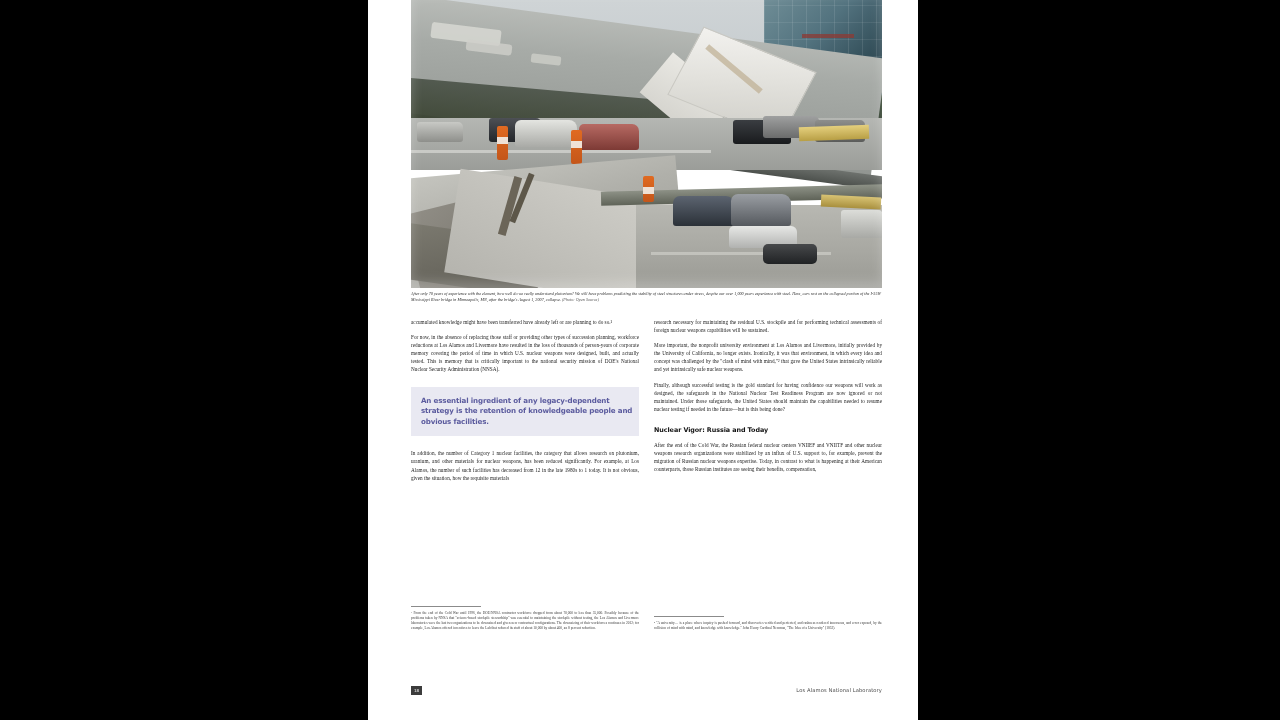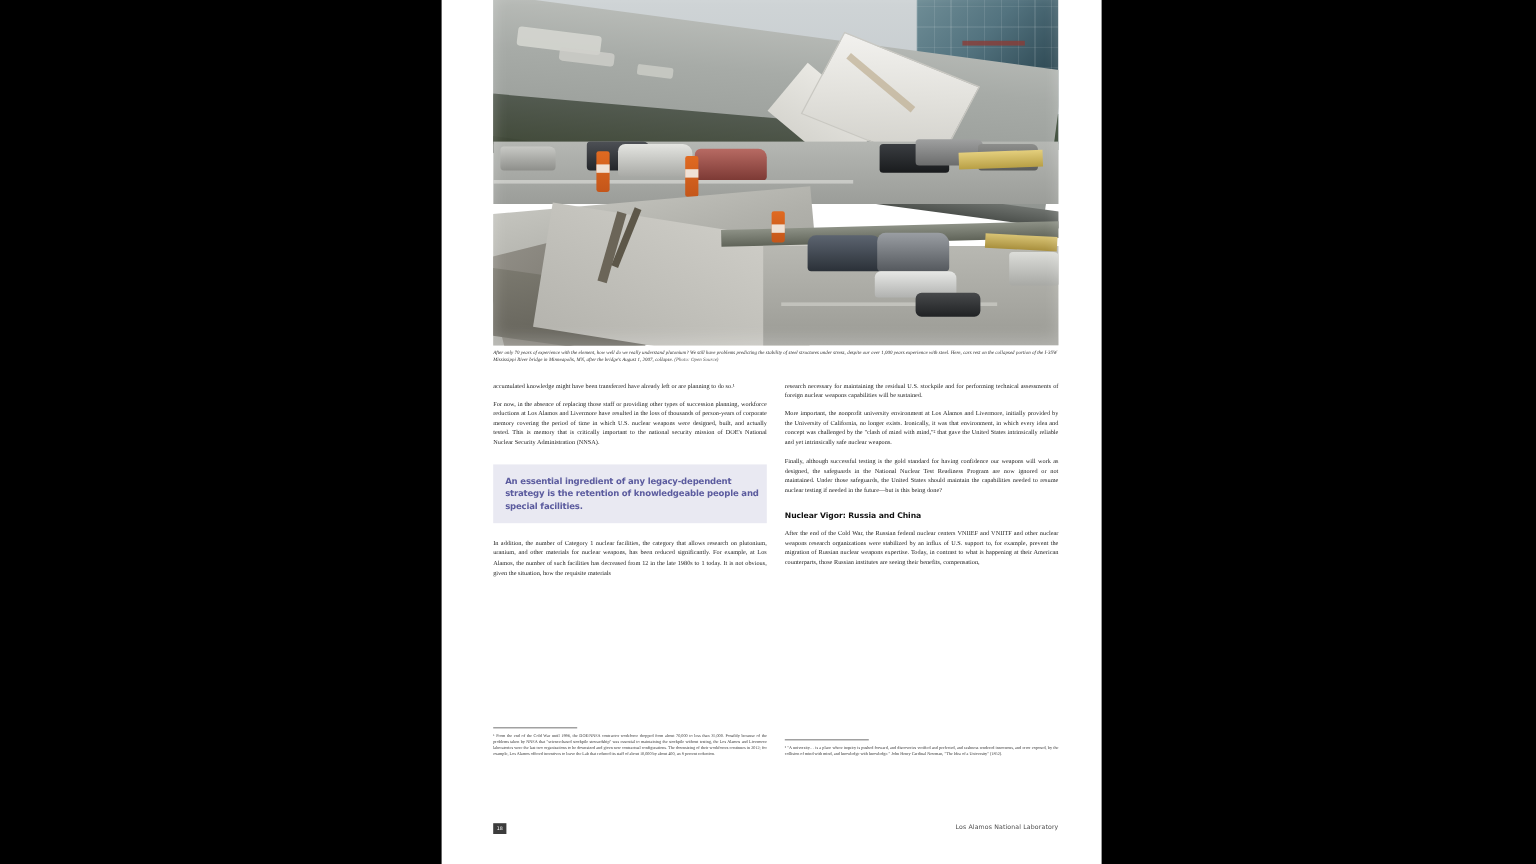--- a/index.html
+++ b/index.html
@@ -233,29 +233,29 @@
     <div class="caption">
       <span>After only 70 years of experience with the element, how well do we really understand plutonium? We still have problems predicting the stability of steel structures under stress, despite our over 1,000 years experience with steel. Here, cars rest on the collapsed portion of the I-35W Mississippi River bridge in Minneapolis, MN, after the bridge's August 1, 2007, collapse.</span>
       <span class="credit">(Photo: Open Source)</span>
     </div>
 
     <div class="cols">
 
       <div class="col col-left">
         <p>accumulated knowledge might have been transferred have already left or are planning to do so.¹</p>
         <p>For now, in the absence of replacing those staff or providing other types of succession planning, workforce reductions at Los Alamos and Livermore have resulted in the loss of thousands of person-years of corporate memory covering the period of time in which U.S. nuclear weapons were designed, built, and actually tested. This is memory that is critically important to the national security mission of DOE's National Nuclear Security Administration (NNSA).</p>
-        <div class="pullquote">An essential ingredient of any legacy-dependent strategy is the retention of knowledgeable people and special facilities.</div>
+        <div class="pullquote">An essential ingredient of any legacy-dependent strategy is the retention of knowledgeable people and obvious facilities.</div>
         <p>In addition, the number of Category 1 nuclear facilities, the category that allows research on plutonium, uranium, and other materials for nuclear weapons, has been reduced significantly. For example, at Los Alamos, the number of such facilities has decreased from 12 in the late 1980s to 1 today. It is not obvious, given the situation, how the requisite materials</p>
       </div>
 
       <div class="col col-right">
         <p>research necessary for maintaining the residual U.S. stockpile and for performing technical assessments of foreign nuclear weapons capabilities will be sustained.</p>
         <p>More important, the nonprofit university environment at Los Alamos and Livermore, initially provided by the University of California, no longer exists. Ironically, it was that environment, in which every idea and concept was challenged by the "clash of mind with mind,"² that gave the United States intrinsically reliable and yet intrinsically safe nuclear weapons.</p>
         <p>Finally, although successful testing is the gold standard for having confidence our weapons will work as designed, the safeguards in the National Nuclear Test Readiness Program are now ignored or not maintained. Under those safeguards, the United States should maintain the capabilities needed to resume nuclear testing if needed in the future—but is this being done?</p>
-        <h2 class="sec">Nuclear Vigor: Russia and China</h2>
+        <h2 class="sec">Nuclear Vigor: Russia and Today</h2>
         <p>After the end of the Cold War, the Russian federal nuclear centers VNIIEF and VNIITF and other nuclear weapons research organizations were stabilized by an influx of U.S. support to, for example, prevent the migration of Russian nuclear weapons expertise. Today, in contrast to what is happening at their American counterparts, those Russian institutes are seeing their benefits, compensation,</p>
       </div>
 
       <div class="fn-left">
         <div class="rule"></div>
         <div class="footnote">¹ From the end of the Cold War until 1996, the DOE/NNSA contractor workforce dropped from about 70,000 to less than 35,000. Possibly because of the problems taken by NNSA that "science-based stockpile stewardship" was essential to maintaining the stockpile without testing, the Los Alamos and Livermore laboratories were the last two organizations to be downsized and given new contractual configurations. The downsizing of their workforces continues in 2012; for example, Los Alamos offered incentives to leave the Lab that reduced its staff of about 10,000 by about 400, an 8 percent reduction.</div>
       </div>
 
       <div class="fn-right">
         <div class="rule"></div>

